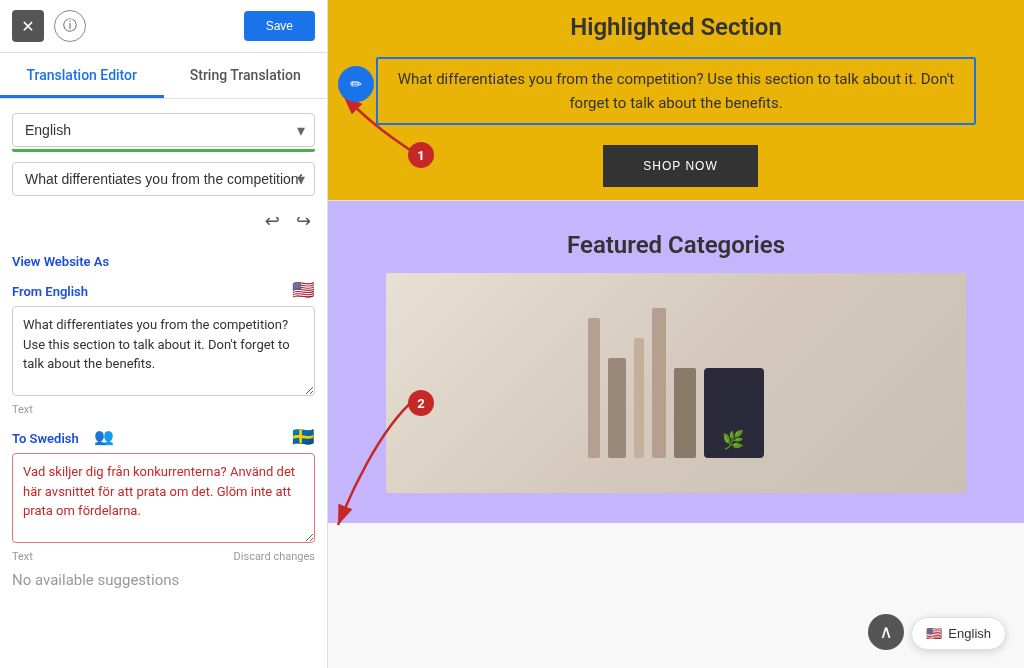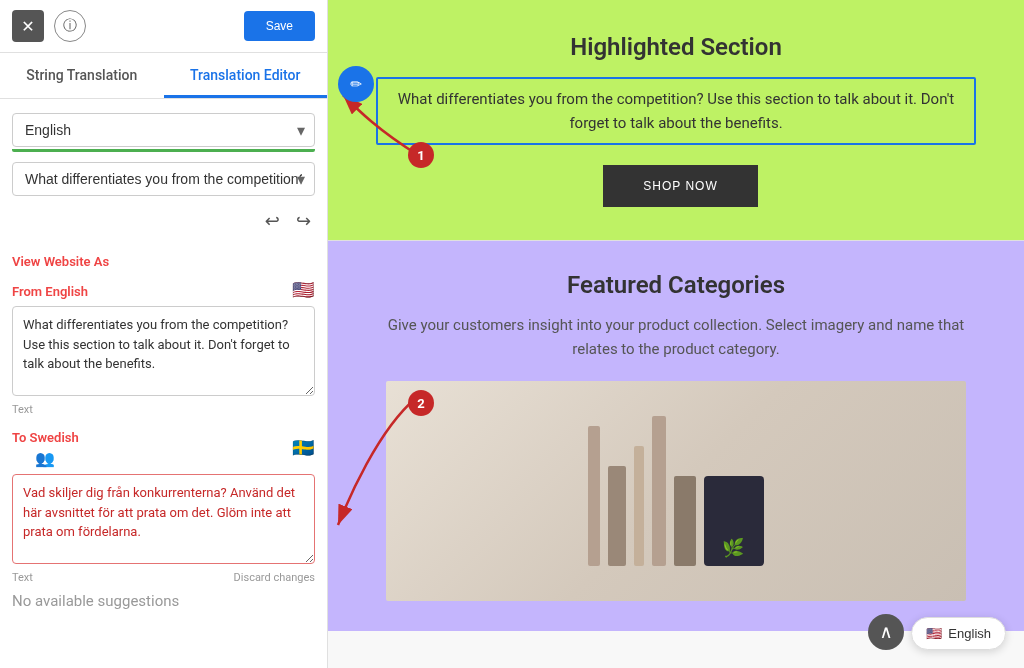--- a/index.html
+++ b/index.html
@@ -132,21 +132,21 @@
       border: none;
       cursor: pointer;
       font-size: 18px;
       color: #555;
       padding: 2px 4px;
     }
 
     .section-label {
       font-size: 13px;
       font-weight: 600;
-      color: #ef4444;
+      color: #1d4ed8;
       margin-top: 4px;
     }
 
     .view-website-section {
       padding: 0 12px 10px;
     }
 
     .translation-section {
       padding: 0 12px;
     }
@@ -188,22 +188,21 @@
       display: flex;
       justify-content: space-between;
       align-items: center;
       margin-bottom: 6px;
       margin-top: 10px;
     }
 
     .to-swedish-left {
       display: flex;
       align-items: center;
-      gap: 4px;
-      flex-direction: column;
+      gap: 16px;
     }
 
     .group-icon {
       font-size: 16px;
       color: #555;
     }
 
     .discard-changes {
       font-size: 11px;
       color: #999;
@@ -220,22 +219,22 @@
 
     
     .right-panel {
       flex: 1;
       overflow-y: auto;
       background: #f8f8f8;
       position: relative;
     }
 
     .highlighted-section {
-      background: #bef264;
-      padding: 33px 40px;
+      background: #eab308;
+      padding: 13px 40px;
       text-align: center;
       border-bottom: 1px solid #e0e0e0;
     }
 
     .highlighted-section h2 {
       font-size: 24px;
       font-weight: 600;
       color: #333;
       margin-bottom: 16px;
     }
@@ -355,22 +354,22 @@
 
 <div class="left-panel">
 
   <div class="top-bar">
     <button class="close-btn">✕</button>
     <button class="info-btn">ⓘ</button>
     <button class="save-btn">Save</button>
   </div>
 
   <div class="tabs">
+    <div class="tab active">Translation Editor</div>
     <div class="tab">String Translation</div>
-    <div class="tab active">Translation Editor</div>
   </div>
 
   <div class="panel-content">
     <div class="select-wrapper">
       <select>
         <option>English</option>
         <option>Swedish</option>
         <option>French</option>
       </select>
     </div>
@@ -425,21 +424,20 @@
   </div>
 
   <div class="highlighted-section">
     <h2>Highlighted Section</h2>
     <p>What differentiates you from the competition? Use this section to talk about it. Don't forget to talk about the benefits.</p>
     <button class="shop-now-btn">SHOP NOW</button>
   </div>
 
   <div class="featured-section">
     <h2>Featured Categories</h2>
-    <p>Give your customers insight into your product collection. Select imagery and name that relates to the product category.</p>
 
     <div class="featured-image">
       <div class="featured-image-items">
         <div class="item-stick" style="width:12px; height:140px;"></div>
         <div class="item-stick" style="width:18px; height:100px; background:#9a8878;"></div>
         <div class="item-stick" style="width:10px; height:120px; background:#c4b09a;"></div>
         <div class="item-stick" style="width:14px; height:150px;"></div>
         <div class="item-stick" style="width:22px; height:90px; background:#8a7a6a;"></div>
         <div style="width:60px; height:90px; background:#2a2a3a; border-radius:4px; display:flex; align-items:flex-end; justify-content:center; padding-bottom:8px;">
           <span style="color:#fff; font-size:18px;">🌿</span>

